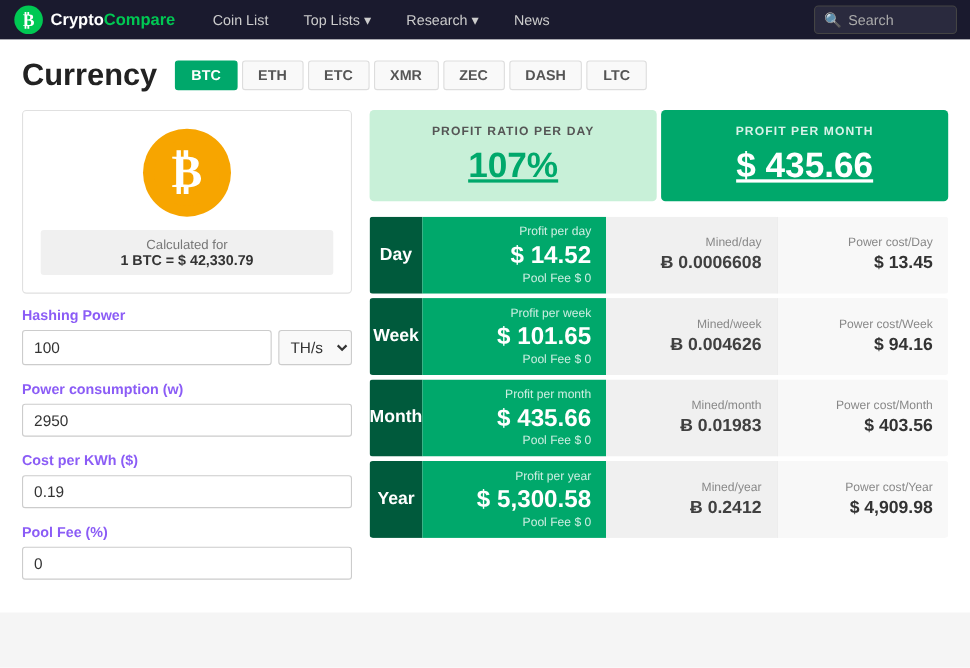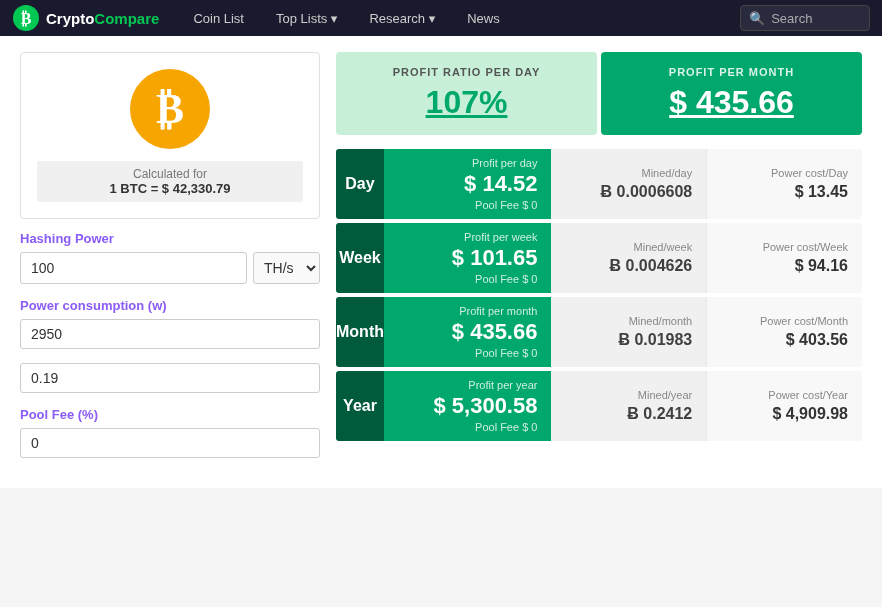--- a/index.html
+++ b/index.html
@@ -338,20 +338,32 @@
     <div class="nav-link">News</div>
   </div>
   <div class="search-box">
     <span class="search-icon-sym">🔍</span>
     <span>Search</span>
   </div>
 </nav>
 
 <div class="main-content">
 
+  <div class="currency-header">
+    <div class="currency-title">Currency</div>
+    <div class="currency-tabs">
+      <div class="currency-tab active">BTC</div>
+      <div class="currency-tab">ETH</div>
+      <div class="currency-tab">ETC</div>
+      <div class="currency-tab">XMR</div>
+      <div class="currency-tab">ZEC</div>
+      <div class="currency-tab">DASH</div>
+      <div class="currency-tab">LTC</div>
+    </div>
+  </div>
 
   <div class="two-col">
 
     <div class="left-panel">
       <div class="coin-card">
         <div class="coin-logo">
           <div class="coin-logo-inner">
             <span class="btc-symbol">₿</span>
           </div>
         </div>
@@ -372,20 +384,21 @@
           </select>
         </div>
       </div>
 
       <div class="form-group">
         <label class="form-label">Power consumption (w)</label>
         <input class="form-input" type="number" value="2950" style="">
       </div>
 
       <div class="form-group">
+        <label class="form-label">Cost per KWh ($)</label>
         <input class="form-input" type="number" value="0.19" style="">
       </div>
 
       <div class="form-group">
         <label class="form-label">Pool Fee (%)</label>
         <input class="form-input" type="number" value="0" style="">
       </div>
     </div>
 
     <div class="right-panel">

